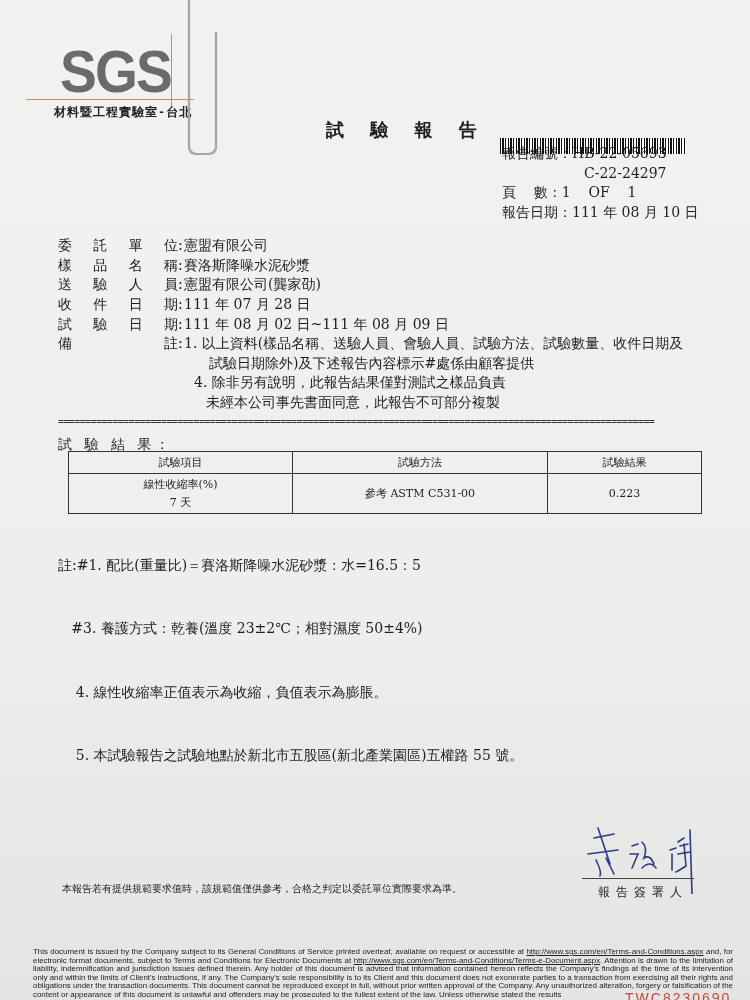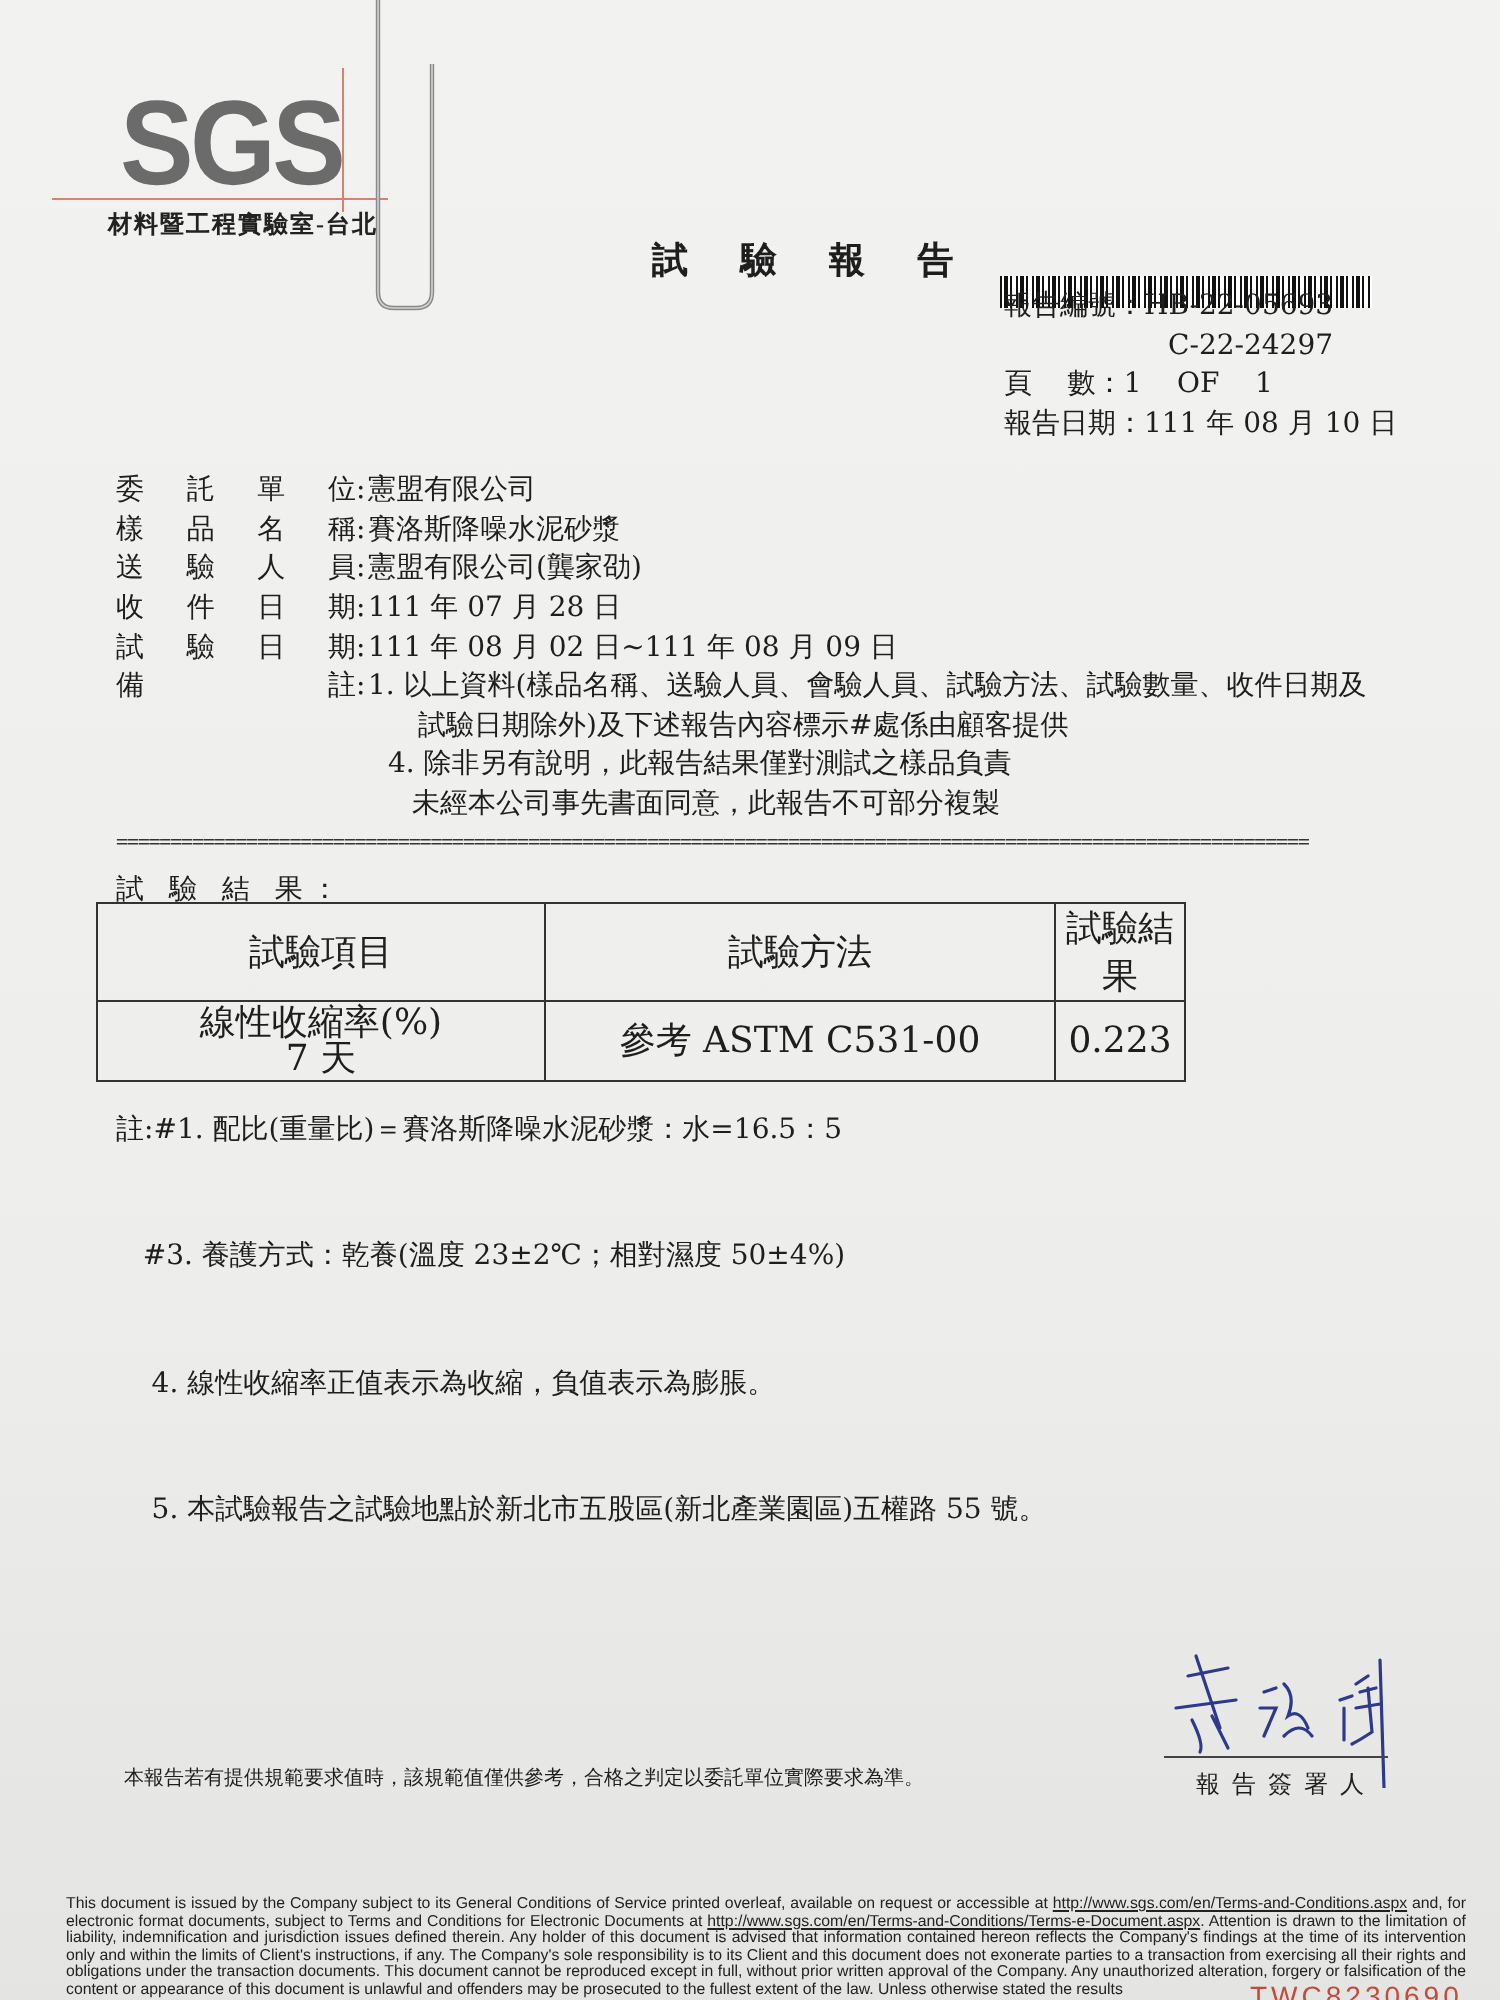--- a/index.html
+++ b/index.html
@@ -2,38 +2,38 @@
 <html><head>
 <meta charset="utf-8">
 <style>
   html,body{margin:0;padding:0;}
   body{width:750px;height:1000px;overflow:hidden;background:#dcdcd8;position:relative;font-family:"DejaVu Serif","Liberation Serif",serif;color:#1e1e1e;}
   .page{position:absolute;left:0;top:0;width:750px;height:1000px;background:linear-gradient(180deg,#f2f2f0 0%,#eeeeec 60%,#e4e4e2 100%);}
   .logo{position:absolute;left:56px;top:42px;}
   .logo-sgs{font-family:"Liberation Sans","DejaVu Sans",sans-serif;font-weight:bold;font-size:60px;letter-spacing:-2px;color:#6b6b6b;line-height:60px;position:absolute;left:4px;top:0;transform:scaleX(0.92);transform-origin:left;}
   .logo-hline{position:absolute;left:-30px;top:57px;width:168px;height:1px;background:#d98070;}
   .logo-vline{position:absolute;left:115px;top:-8px;width:1px;height:72px;background:#d98070;}
-  .logo-sub{position:absolute;left:-2px;top:62px;font-family:Liberation Serif, serif;font-weight:bold;font-size:12px;letter-spacing:1px;white-space:nowrap;color:#222;}
+  .logo-sub{position:absolute;left:-2px;top:62px;font-family:Liberation Mono, monospace;font-weight:bold;font-size:12px;letter-spacing:1px;white-space:nowrap;color:#222;}
   .clip{position:absolute;left:184px;top:0;width:36px;height:156px;}
   .title{position:absolute;left:326px;top:118px;font-size:18px;font-weight:bold;letter-spacing:10px;}
   .barcode{position:absolute;left:500px;top:138px;width:186px;height:16px;background:repeating-linear-gradient(90deg,#111 0 1px,#fff 1px 2px,#111 2px 4px,#fff 4px 5px,#111 5px 6px,#fff 6px 8px);}
   .meta{position:absolute;left:502px;top:144px;font-size:14px;line-height:19.5px;}
   .meta .row{white-space:pre;}
   .info{position:absolute;left:58px;top:236px;font-size:14px;line-height:19.7px;}
   .info .row{display:flex;white-space:nowrap;}
   .info .lbl{width:120px;display:flex;justify-content:space-between;}
   .info .colon{width:6px;}
   .remarks{position:absolute;left:58px;top:334px;font-size:14px;line-height:19.5px;}
   .remarks .r1{display:flex;}
   .remarks .indent{padding-left:151px;}
   .remarks .indent2{padding-left:136px;}
   .remarks .indent3{padding-left:148px;}
   .dbl{position:absolute;left:58px;top:416px;width:660px;font-family:"DejaVu Sans Mono",monospace;font-size:10px;letter-spacing:-0.6px;overflow:hidden;white-space:nowrap;color:#333;}
   .res-title{position:absolute;left:58px;top:436px;font-size:14px;letter-spacing:4px;}
-  table.res{position:absolute;left:48px;top:451px;width:545px;border-collapse:collapse;font-size:18px;}
+  table.res{position:absolute;left:68px;top:451px;width:634px;border-collapse:collapse;font-size:11px;}
   table.res td,table.res th{border:1.2px solid #333;text-align:center;font-weight:normal;padding:0;}
   table.res th{height:21px;}
   table.res td{height:39px;line-height:18px;}
   .foot-notes{position:absolute;left:58px;top:512px;font-size:14px;line-height:19.3px;}
   .foot-notes .row{white-space:pre;margin-top:44px;}
   .disclaimer{position:absolute;left:62px;top:882px;font-size:10px;white-space:nowrap;}
   .sig{position:absolute;left:580px;top:830px;width:118px;}
   .sig-line{position:absolute;left:2px;top:48px;width:112px;height:1px;background:#444;}
   .sig-label{position:absolute;left:18px;top:54px;font-size:12px;letter-spacing:6px;white-space:nowrap;}
   .legal{position:absolute;left:33px;top:948px;width:700px;font-family:"Liberation Sans","DejaVu Sans",sans-serif;font-size:7.9px;line-height:8.6px;color:#222;text-align:justify;}

